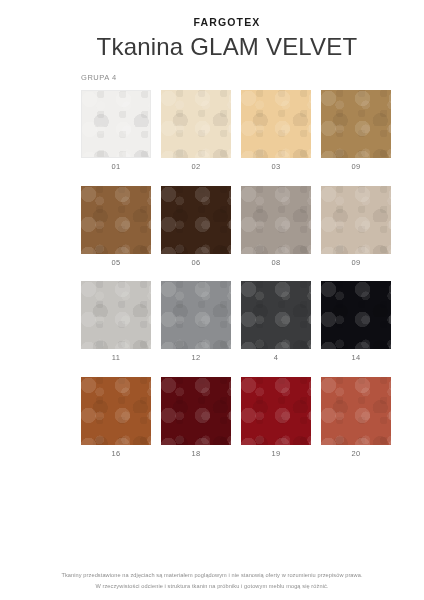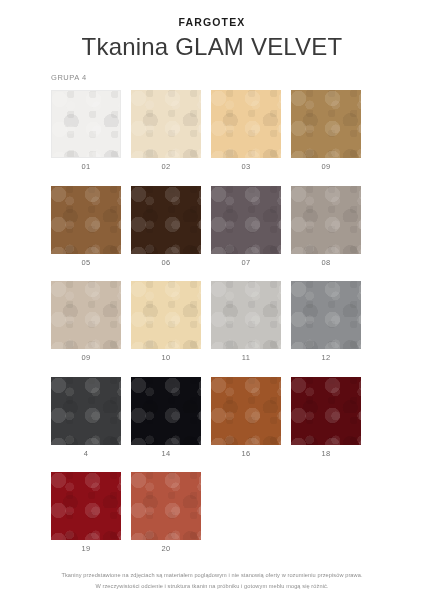--- a/index.html
+++ b/index.html
@@ -14,20 +14,21 @@
     font-family: "Liberation Sans", sans-serif;
     color: #2b2b2b;
     -webkit-font-smoothing: antialiased;
   }
   .page {
     position: relative;
     width: 424px;
     height: 600px;
     background: #ffffff;
     box-sizing: border-box;
+    padding-left: 30px;
   }
 
   
   .header {
     padding-top: 17px;
     text-align: center;
   }
   .brand {
     font-family: "Liberation Sans", sans-serif;
     font-size: 10.5px;
@@ -154,34 +155,26 @@
       </div>
       <div class="cell">
         <div class="swatch" style="background-color: rgb(139, 96, 57);"></div>
         <div class="swatch-code">05</div>
       </div>
       <div class="cell">
         <div class="swatch" style="background-color: rgb(59, 35, 21);"></div>
         <div class="swatch-code">06</div>
       </div>
       <div class="cell">
-        <div class="swatch" style="background-color: rgb(100, 89, 94);"></div>
-        <div class="swatch-code">07</div>
-      </div>
-      <div class="cell">
         <div class="swatch" style="background-color: rgb(164, 154, 145);"></div>
         <div class="swatch-code">08</div>
       </div>
       <div class="cell">
         <div class="swatch" style="background-color: rgb(203, 188, 171);"></div>
         <div class="swatch-code">09</div>
-      </div>
-      <div class="cell">
-        <div class="swatch" style="background-color: rgb(237, 216, 174);"></div>
-        <div class="swatch-code">10</div>
       </div>
       <div class="cell">
         <div class="swatch" style="background-color: rgb(197, 195, 191);"></div>
         <div class="swatch-code">11</div>
       </div>
       <div class="cell">
         <div class="swatch" style="background-color: rgb(139, 141, 144);"></div>
         <div class="swatch-code">12</div>
       </div>
       <div class="cell">

